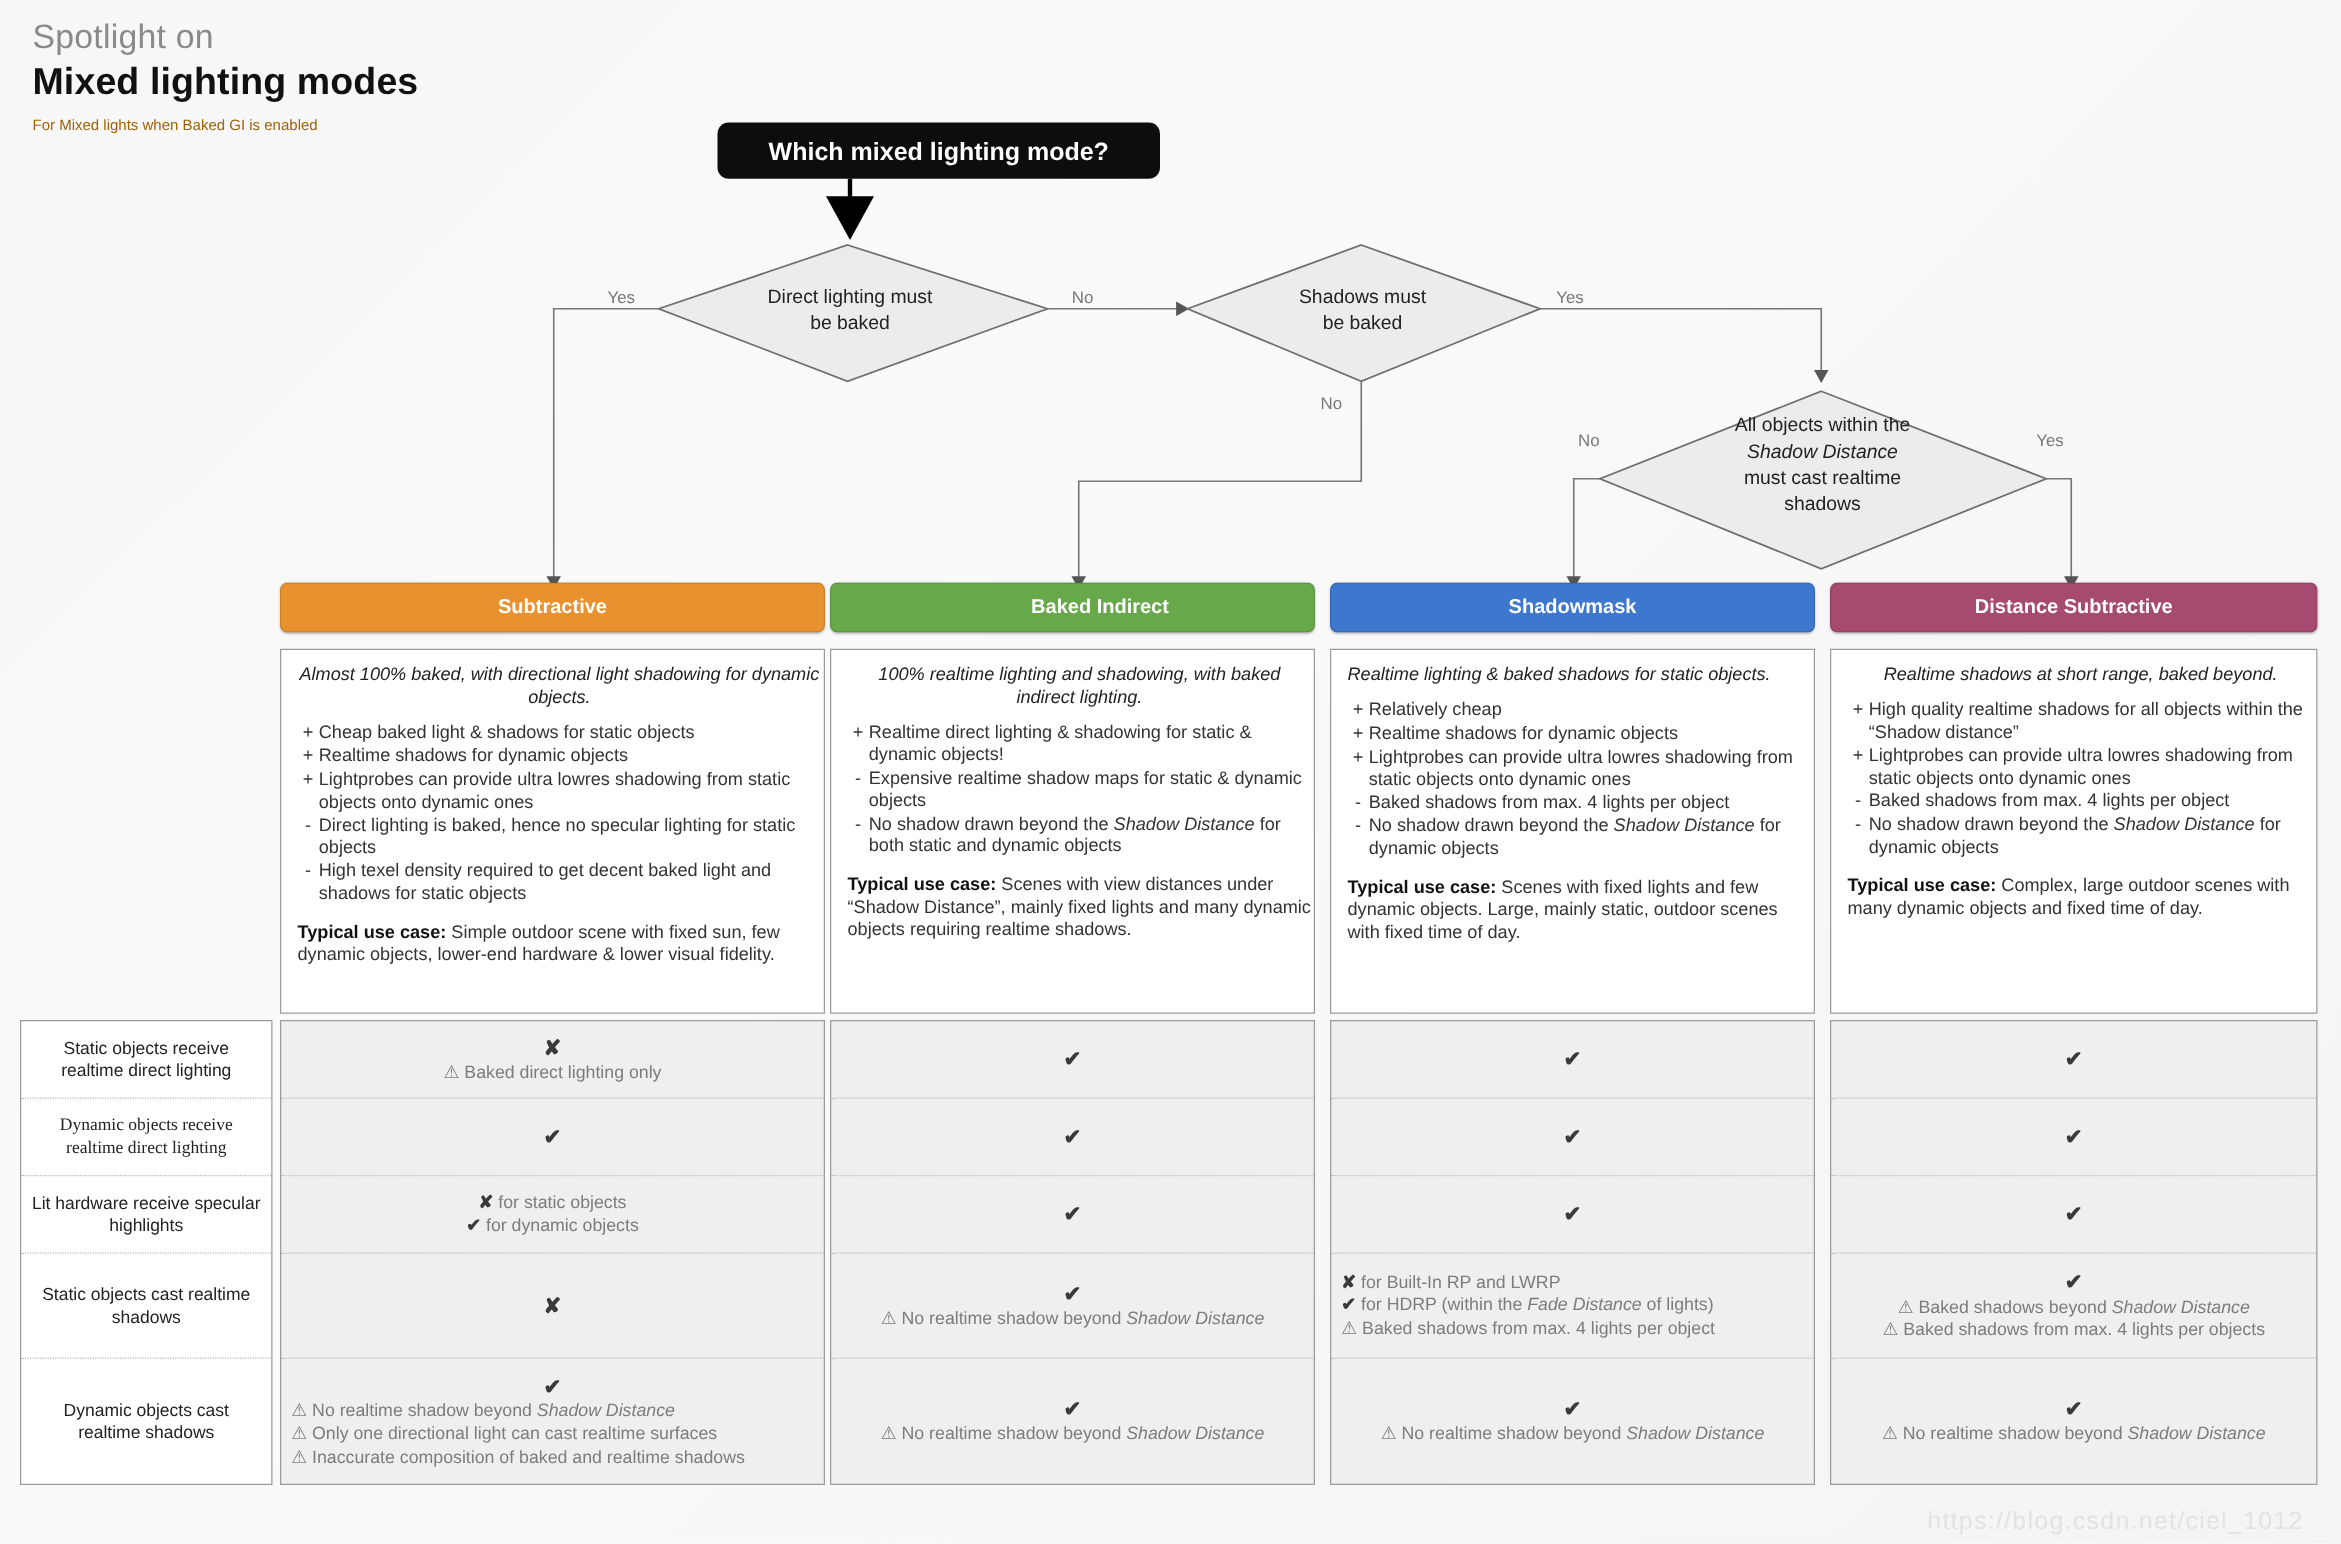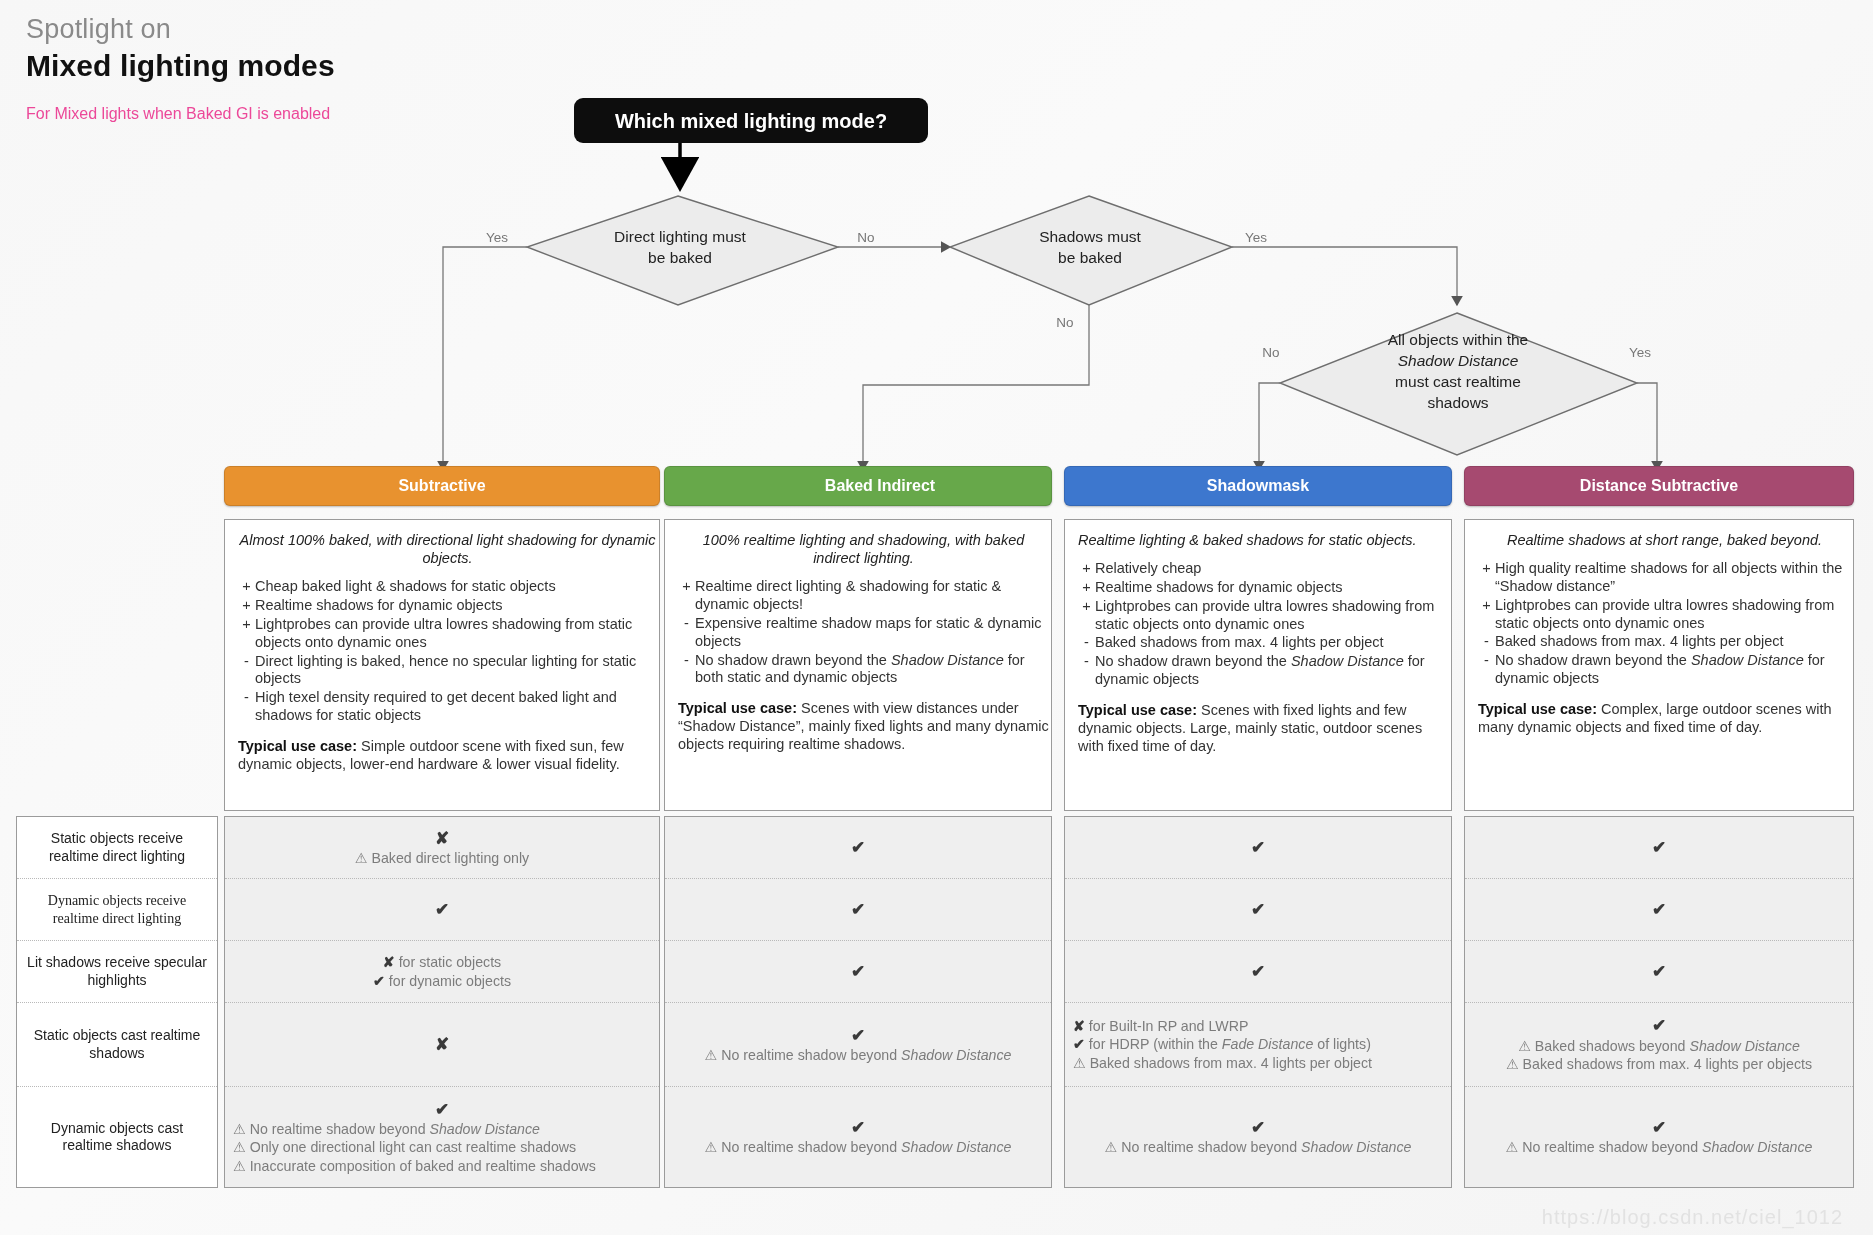--- a/index.html
+++ b/index.html
@@ -8,21 +8,21 @@
     background:linear-gradient(135deg,#f7f7f7 0%,#fafafa 40%,#f4f4f4 100%);
     font-family:"Liberation Sans", sans-serif;
     color:#222;
     position:relative;
     overflow:hidden;
   }
   
   #title-block{position:absolute;left:26px;top:14px;}
   #title-block .t1{font-size:27px;color:#8a8a8a;font-weight:400;line-height:1.15;letter-spacing:.2px;}
   #title-block .t2{font-size:30px;color:#111;font-weight:bold;line-height:1.2;margin-top:3px;letter-spacing:.1px;}
-  #title-block .t3{font-size:16px;color:#ec4899;margin-top:20px;line-height:1.2;}
+  #title-block .t3{font-size:12px;color:#a16207;margin-top:9px;line-height:1.2;}
 
   
   #flow{position:absolute;left:0;top:0;width:1873px;height:480px;}
 
   
   .cols{position:absolute;left:0;top:0;width:1873px;height:1235px;}
   .col{position:absolute;top:466px;}
   .col-header{
     height:38px;border-radius:6px;
     display:flex;align-items:center;justify-content:center;
@@ -233,21 +233,21 @@
         </ul>
         <div class="usecase"><b>Typical use case:</b><span> Complex, large outdoor scenes with many dynamic objects and fixed time of day.</span></div>
       </div>
     </div>
   </div>
 
 <div id="matrix">
   <div class="rowlabels" id="row-labels">
       <div class="rl" style="height: 62px;">Static objects receive realtime direct lighting</div>
       <div class="rl" style="height: 62px; font-family: Liberation Serif, serif;">Dynamic objects receive realtime direct lighting</div>
-      <div class="rl" style="height: 62px;">Lit shadows receive specular highlights</div>
+      <div class="rl" style="height: 62px;">Lit hardware receive specular highlights</div>
       <div class="rl" style="height: 84px;">Static objects cast realtime shadows</div>
       <div class="rl" style="height: 100px;">Dynamic objects cast realtime shadows</div>
     </div>
 <div class="mcol" style="left: 224px; width: 436px;">
       <div class="mcell" style="height: 62px;">
         <div class="mark">✘</div>
         <div class="noteblock ctr">
           <span class="note">⚠ Baked direct lighting only</span>
         </div>
       </div>
@@ -260,21 +260,21 @@
           <span class="note"><span class="inline-mark">✔</span> for dynamic objects</span>
         </div>
       </div>
       <div class="mcell" style="height: 84px;">
         <div class="mark">✘</div>
       </div>
       <div class="mcell" style="height: 100px;">
         <div class="mark">✔</div>
         <div class="noteblock">
           <span class="note">⚠ No realtime shadow beyond <i class="em">Shadow Distance</i></span>
-          <span class="note">⚠ Only one directional light can cast realtime shadows</span>
+          <span class="note">⚠ Only one directional light can cast realtime surfaces</span>
           <span class="note">⚠ Inaccurate composition of baked and realtime shadows</span>
         </div>
       </div>
     </div>
     <div class="mcol" style="left: 664px; width: 388px;">
       <div class="mcell" style="height: 62px;">
         <div class="mark">✔</div>
       </div>
       <div class="mcell" style="height: 62px;">
         <div class="mark">✔</div>

